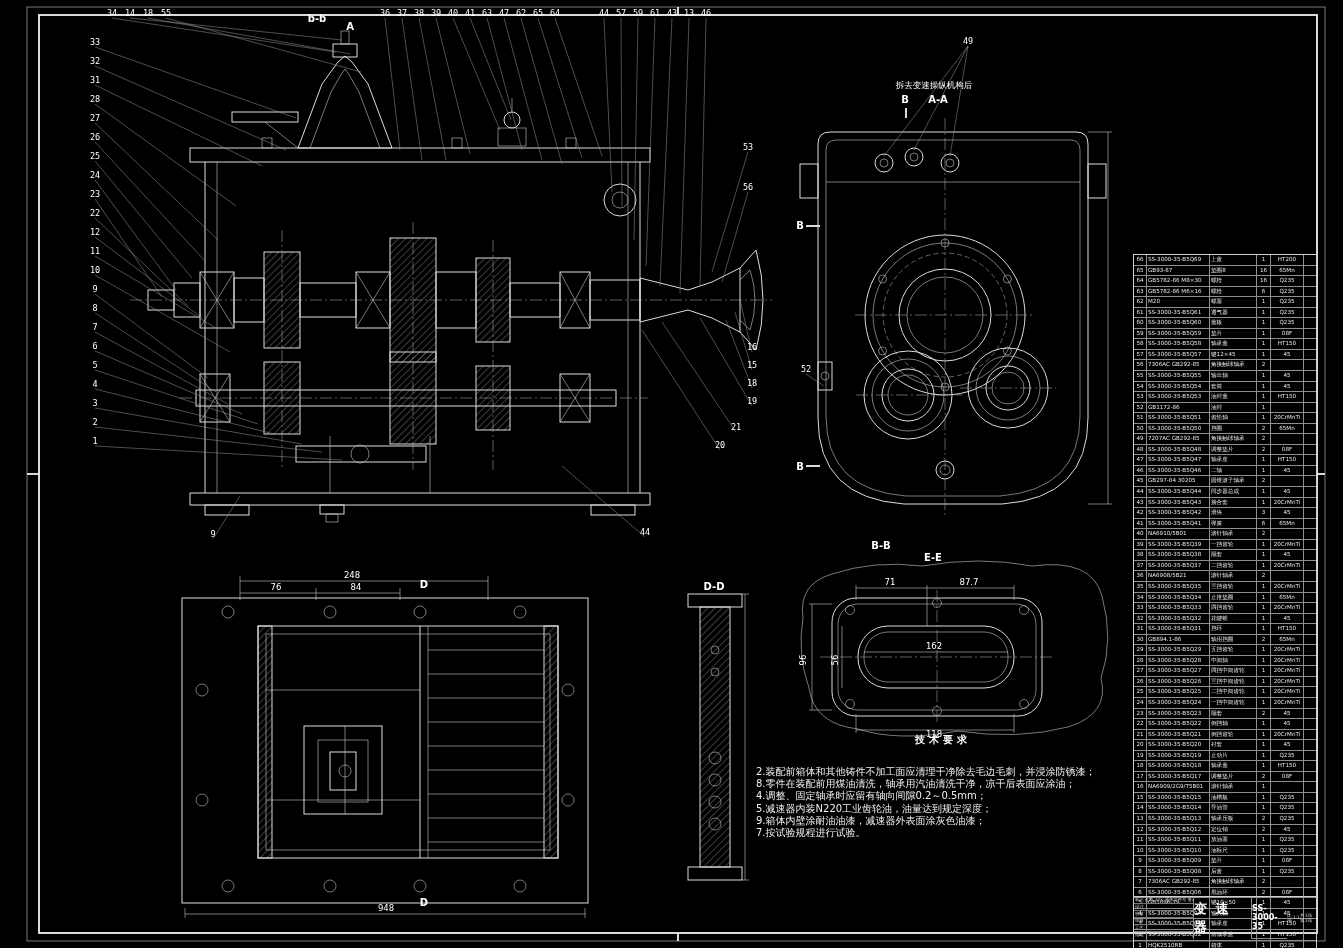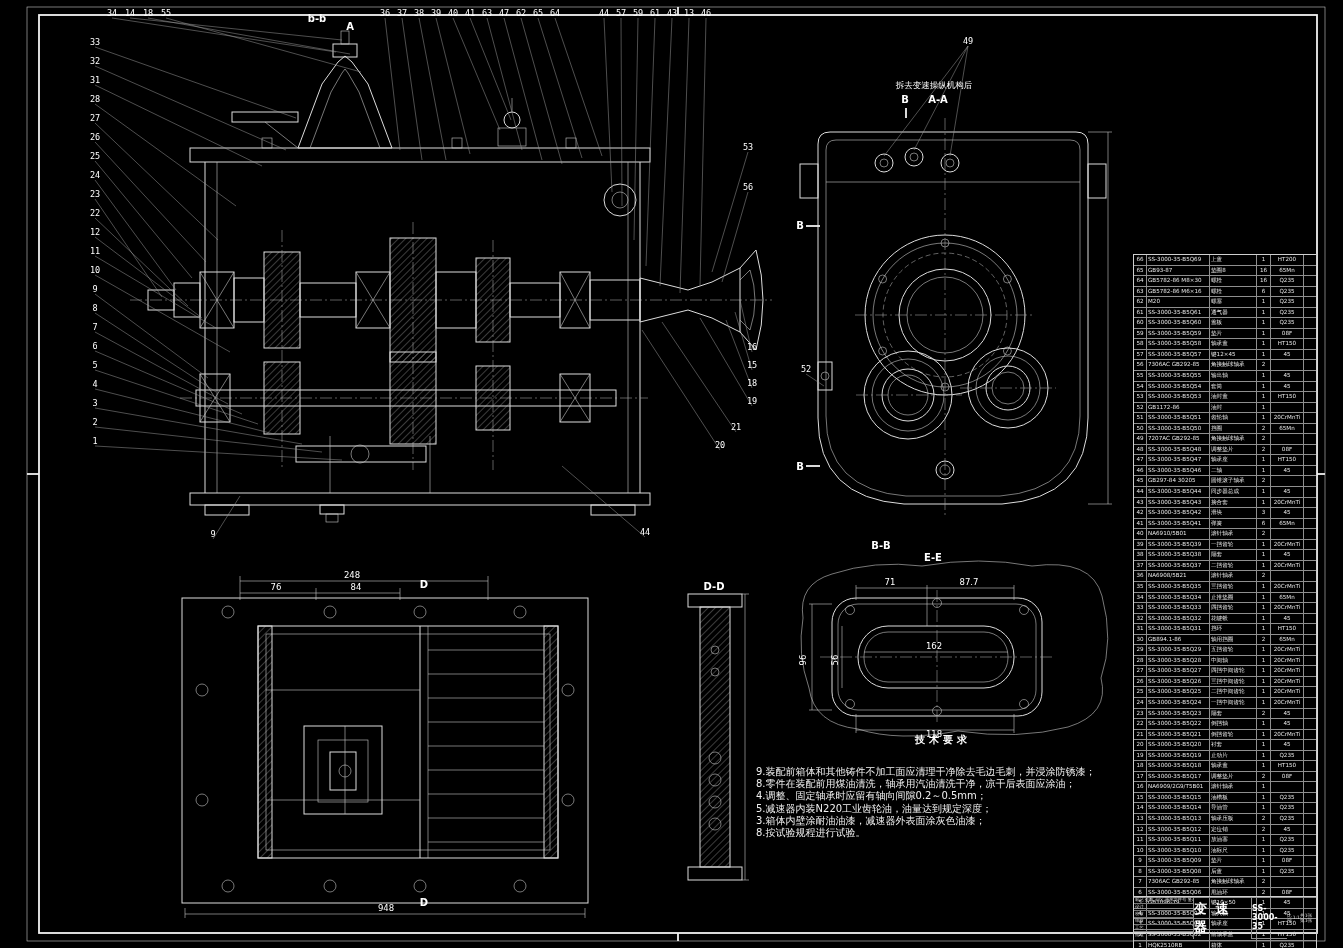--- a/index.html
+++ b/index.html
@@ -412,26 +412,26 @@
         <text x="933" y="561" class="lbl">E-E</text>
         <text x="714" y="590" class="lbl">D-D</text>
         <text x="424" y="588" class="lbl">D</text>
         <text x="424" y="906" class="lbl">D</text>
       </g>
   </svg>
 
   <div class="tech">
     <div class="tech-title">技术要求</div>
     <div id="tech-items">
-        <div class="titem">9.装配前箱体和其他铸件不加工面应清理干净除去毛边毛刺，并浸涂防锈漆；</div>
+        <div class="titem">2.装配前箱体和其他铸件不加工面应清理干净除去毛边毛刺，并浸涂防锈漆；</div>
         <div class="titem">8.零件在装配前用煤油清洗，轴承用汽油清洗干净，凉干后表面应涂油；</div>
         <div class="titem">4.调整、固定轴承时应留有轴向间隙0.2～0.5mm；</div>
         <div class="titem">5.减速器内装N220工业齿轮油，油量达到规定深度；</div>
-        <div class="titem">3.箱体内壁涂耐油油漆，减速器外表面涂灰色油漆；</div>
-        <div class="titem">8.按试验规程进行试验。</div>
+        <div class="titem">9.箱体内壁涂耐油油漆，减速器外表面涂灰色油漆；</div>
+        <div class="titem">7.按试验规程进行试验。</div>
       </div>
   </div>
 
   <div class="plist">
     <div id="prows">
         <div class="prow">
           <div class="pcell c-no">66</div>
           <div class="pcell c-code">SS-3000-35-B5Q69</div>
           <div class="pcell c-name">上盖</div>
           <div class="pcell c-qty">1</div>

